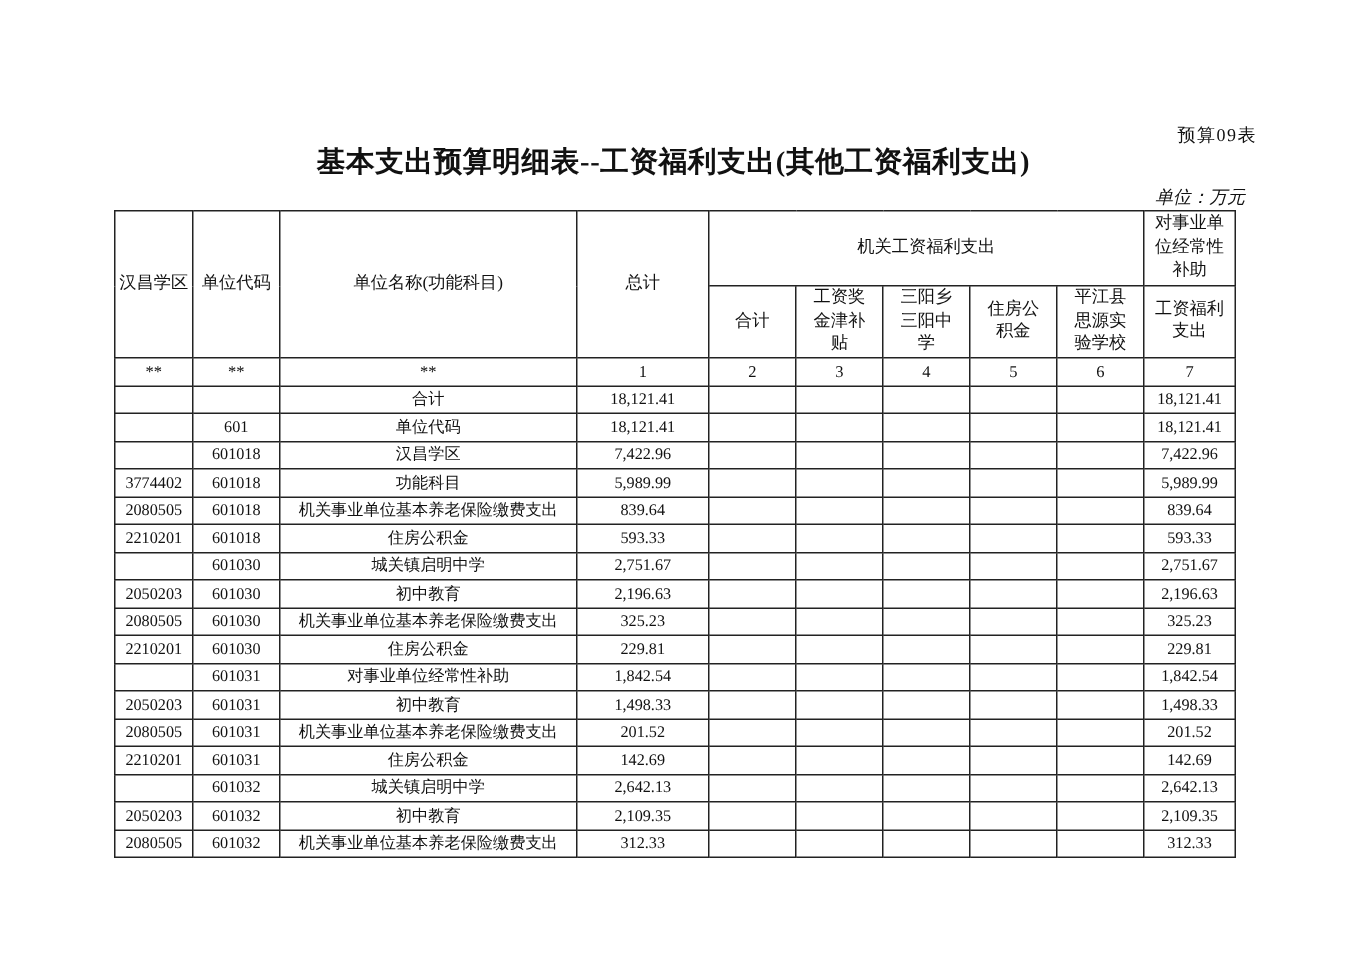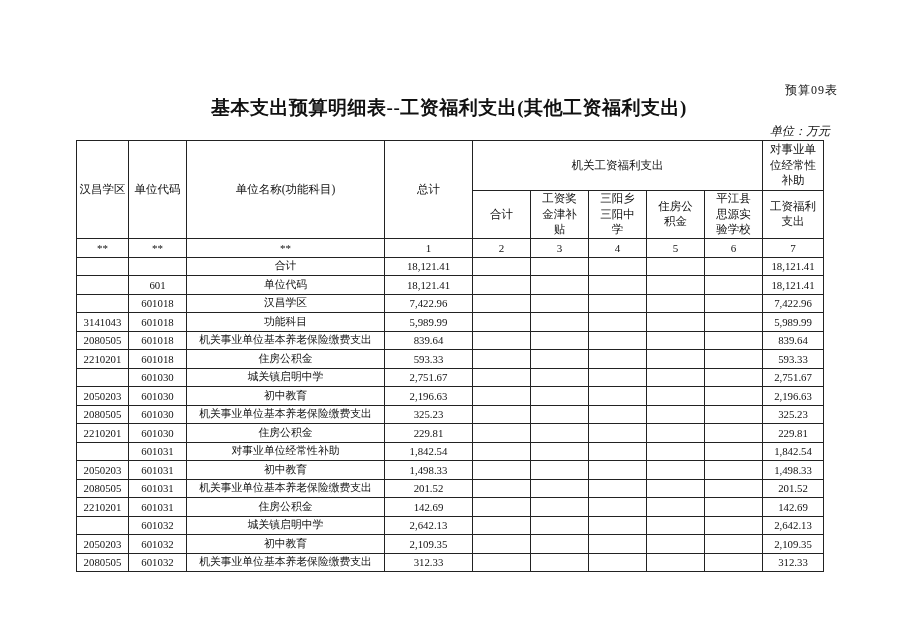--- a/index.html
+++ b/index.html
@@ -169,21 +169,21 @@
           <td>汉昌学区</td>
           <td>7,422.96</td>
           <td></td>
           <td></td>
           <td></td>
           <td></td>
           <td></td>
           <td>7,422.96</td>
         </tr>
         <tr>
-          <td>3141043</td>
+          <td>3774402</td>
           <td>601018</td>
           <td>功能科目</td>
           <td>5,989.99</td>
           <td></td>
           <td></td>
           <td></td>
           <td></td>
           <td></td>
           <td>5,989.99</td>
         </tr>

